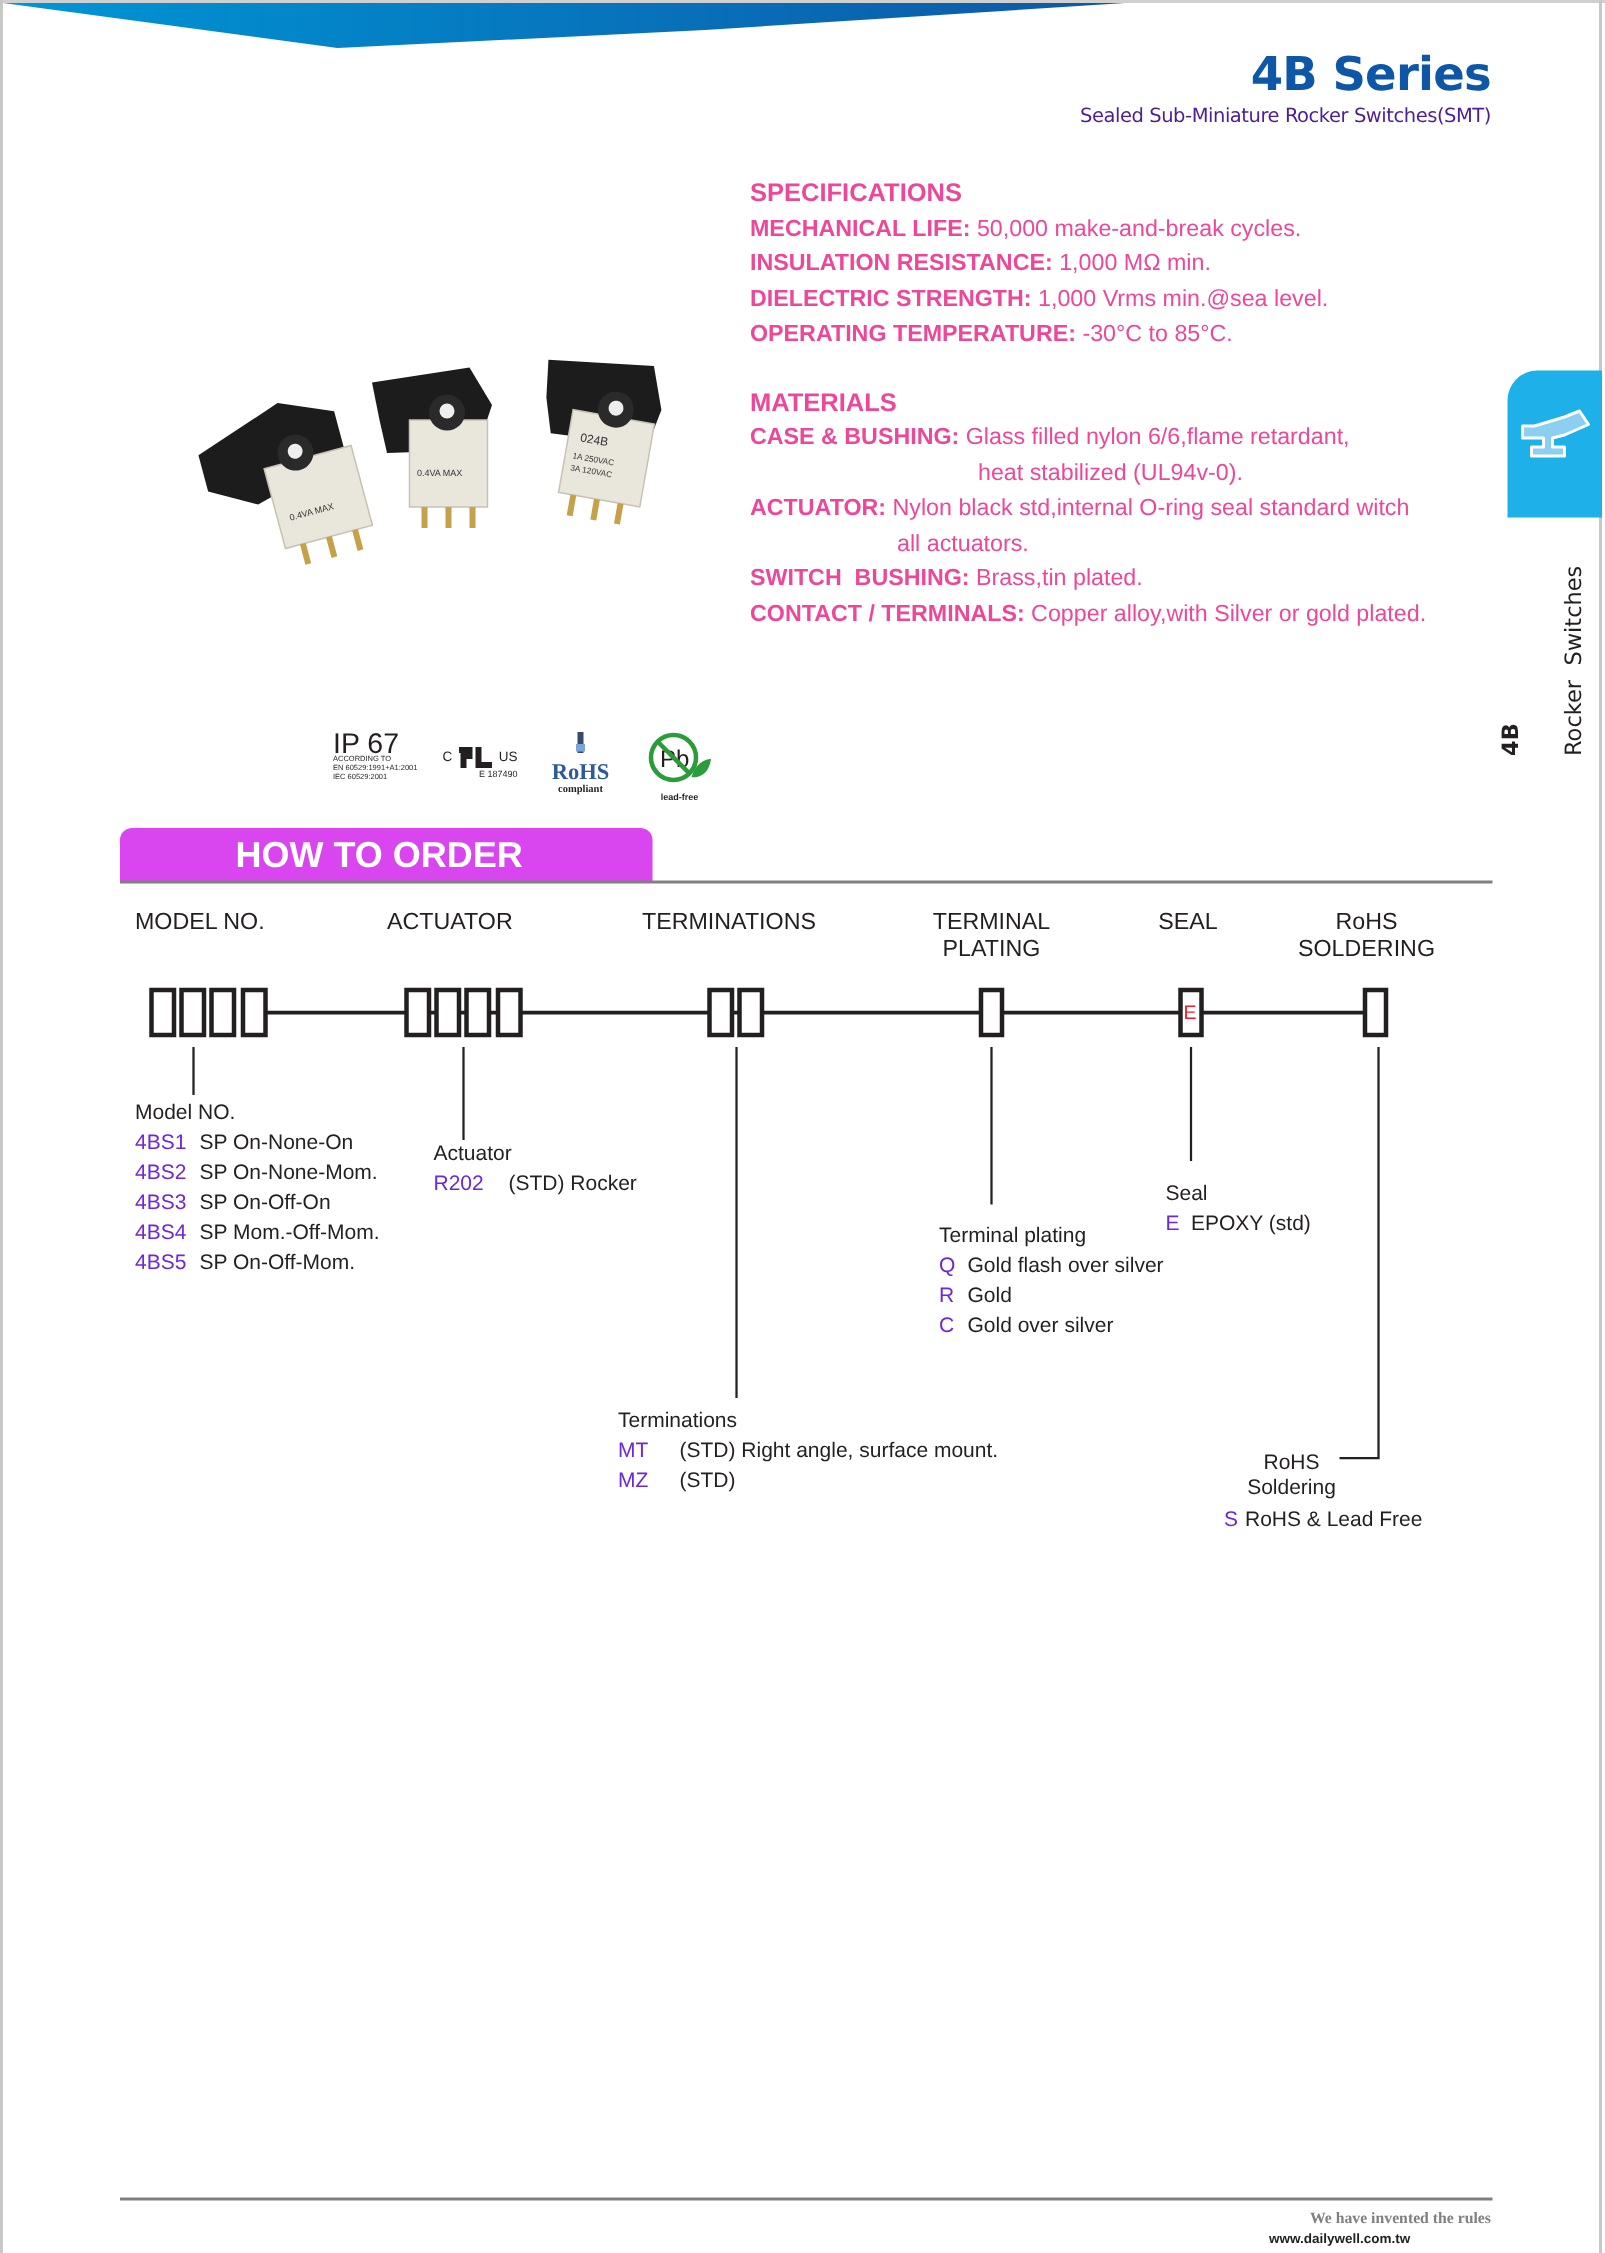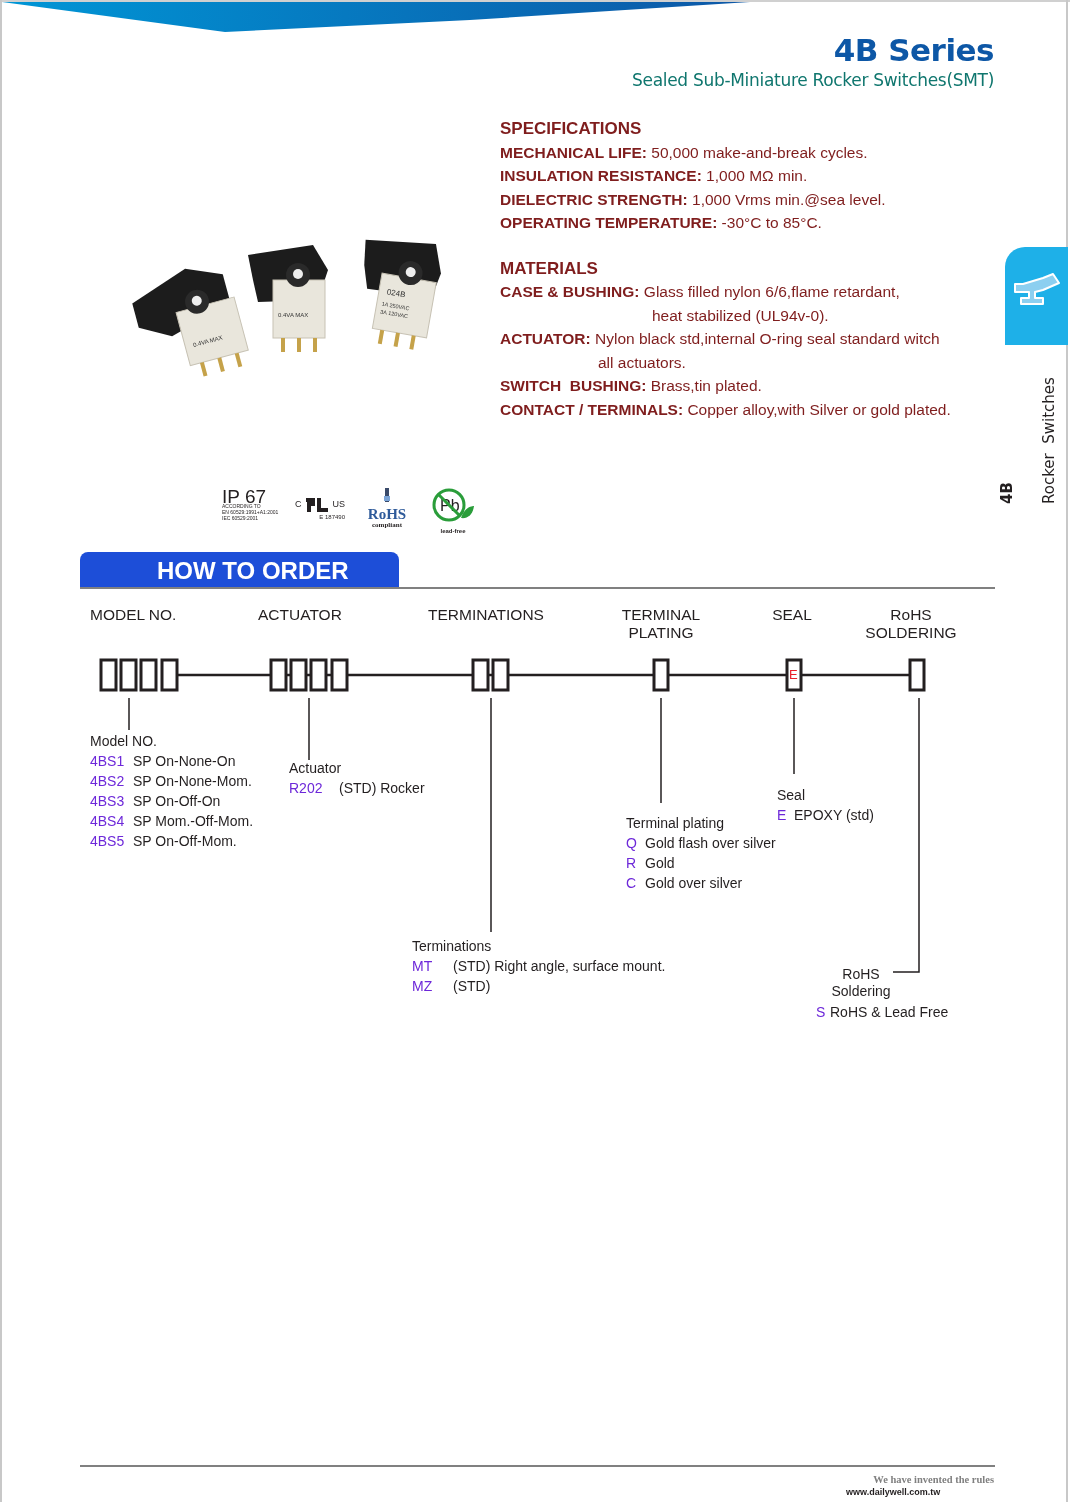--- a/index.html
+++ b/index.html
@@ -6,44 +6,44 @@
     html, body { width: 1070px; height: 1502px; background: #fff; overflow: hidden; }
     body { position: relative; font-family: "Liberation Sans", sans-serif; color: #231f20; }
 
     .page-border-left { position: absolute; left: 0; top: 0; width: 2px; height: 1502px; background: #c8c8c8; }
     .page-border-top { position: absolute; left: 0; top: 0; width: 1070px; height: 2px; background: #d0d0d0; }
     .page-border-right { position: absolute; left: 1066px; top: 0; width: 2px; height: 1502px; background: #c8c8c8; }
 
     .banner { position: absolute; left: 0; top: 0; width: 760px; height: 36px; }
 
     .series-title { position: absolute; right: 76px; top: 32px; font-family: "DejaVu Sans", sans-serif; font-weight: bold; font-size: 31px; color: #0d57a6; letter-spacing: -0.5px; }
-    .series-subtitle { position: absolute; right: 76px; top: 70px; font-family: "DejaVu Sans", sans-serif; font-size: 17px; color: #0f766e; letter-spacing: -0.3px; }
+    .series-subtitle { position: absolute; right: 76px; top: 70px; font-family: "DejaVu Sans", sans-serif; font-size: 13px; color: #4c1d95; letter-spacing: -0.3px; }
 
     .photo { position: absolute; left: 128px; top: 232px; width: 350px; height: 150px; }
 
-    .specs { position: absolute; left: 500px; top: 117px; width: 500px; font-size: 15.5px; line-height: 23.5px; color: #7f1d1d; }
+    .specs { position: absolute; left: 500px; top: 117px; width: 500px; font-size: 15.5px; line-height: 23.5px; color: #ec4899; }
     .specs .heading { font-weight: bold; font-size: 17px; }
     .specs .row { white-space: nowrap; }
     .specs .k { font-weight: bold; }
     .specs .cont { white-space: nowrap; }
     .gap { height: 22px; }
 
     .side-tab { position: absolute; left: 1005px; top: 247px; width: 63px; height: 98px; background: #1eb0e8; border-top-left-radius: 20px; }
     .side-tab svg { position: absolute; left: 8px; top: 25px; }
     .side-label-wrap { position: absolute; left: 1032px; top: 364px; width: 40px; height: 140px; }
 
     .certs { position: absolute; left: 220px; top: 488px; width: 260px; height: 45px; }
     .ip67 { position: absolute; left: 2px; top: 2px; }
     .ip67 .big { font-size: 19px; line-height: 13px; font-weight: normal; }
     .ip67 .small { font-size: 5px; line-height: 6px; }
     .ul { position: absolute; left: 75px; top: 8px; font-size: 9px; text-align: right; }
     .rohs { position: absolute; left: 140px; top: 0; }
     .pb { position: absolute; left: 210px; top: 0; }
 
-    .order-tab { position: absolute; left: 80px; top: 552px; width: 319px; height: 36px; background: #1d4ed8; border-top-left-radius: 8px; border-top-right-radius: 8px; }
+    .order-tab { position: absolute; left: 80px; top: 552px; width: 355px; height: 36px; background: #d946ef; border-top-left-radius: 8px; border-top-right-radius: 8px; }
     .order-tab span { position: absolute; left: 77px; top: 5px; color: #fff; font-weight: bold; font-size: 24px; letter-spacing: 0px; }
     .order-rule { position: absolute; left: 80px; top: 587px; width: 915px; height: 2px; background: #808080; }
 
     .col-head { position: absolute; top: 606px; font-size: 15.5px; line-height: 18px; text-align: center; color: #231f20; }
 
     .diagram { position: absolute; left: 0; top: 0; width: 1070px; height: 1100px; }
 
     .legend { position: absolute; font-size: 14px; line-height: 20px; color: #231f20; white-space: nowrap; }
     .legend .red { color: #6d28d9; }
     .legend .code { display: inline-block; }

